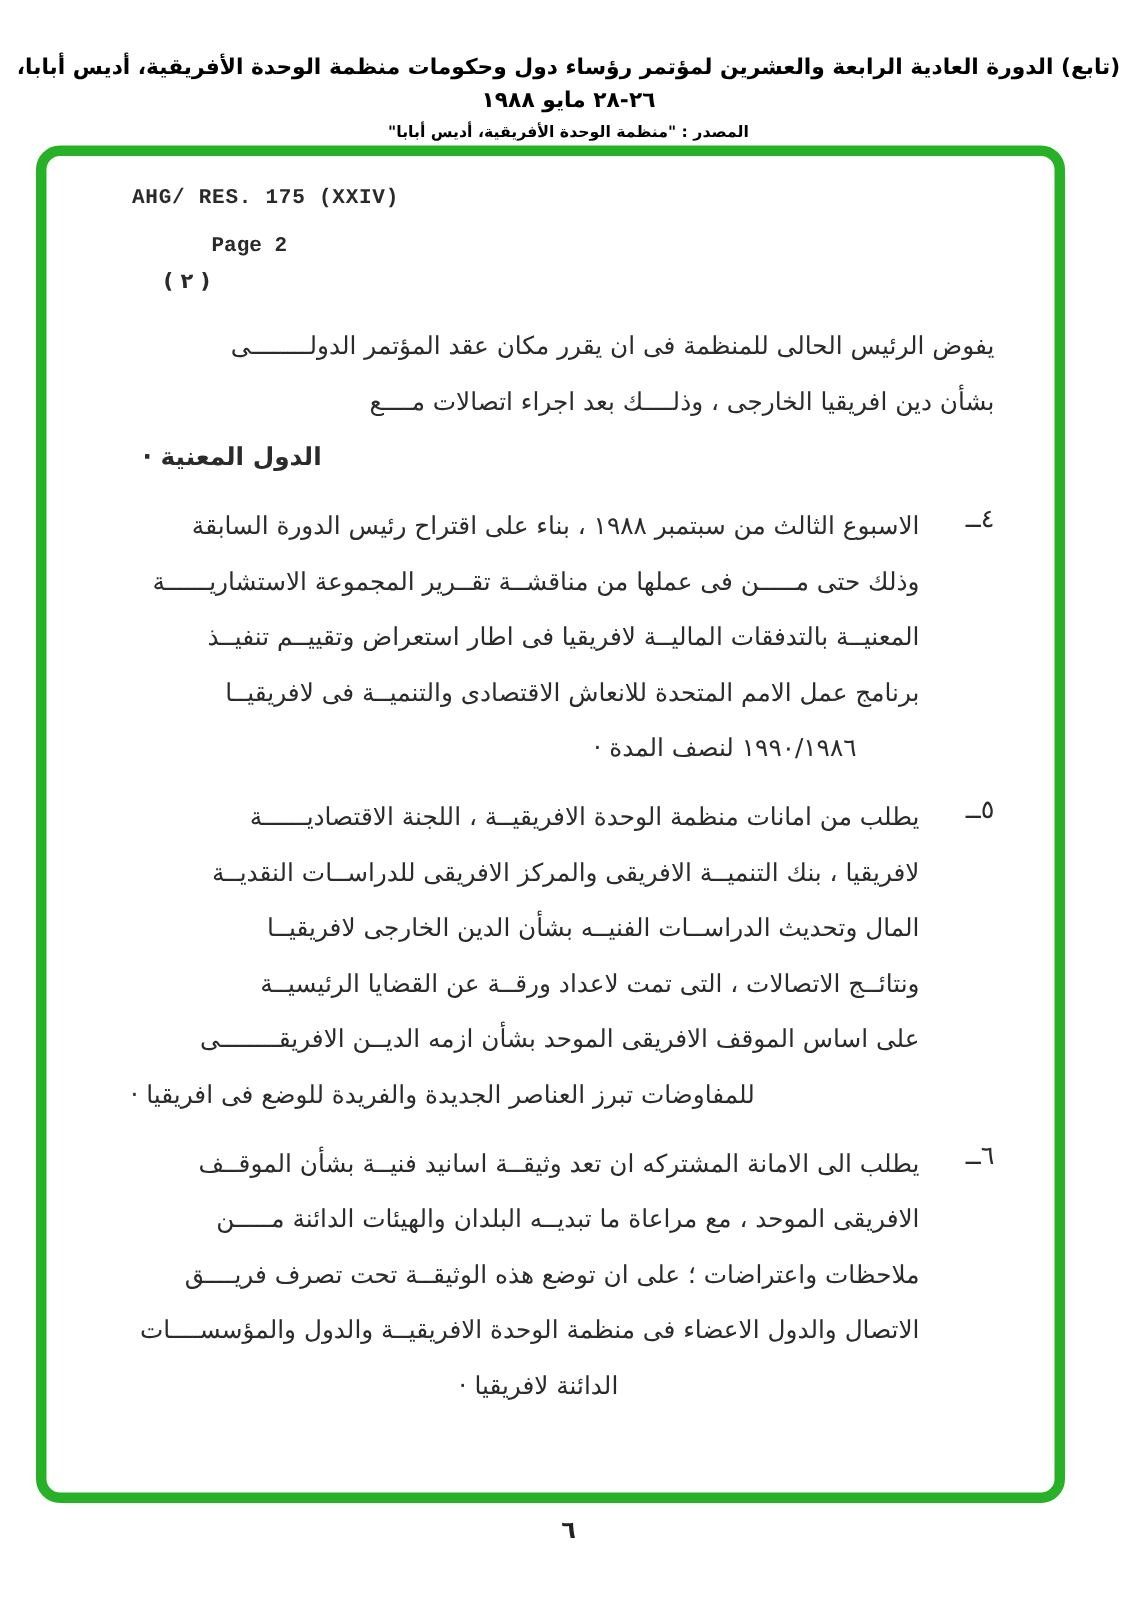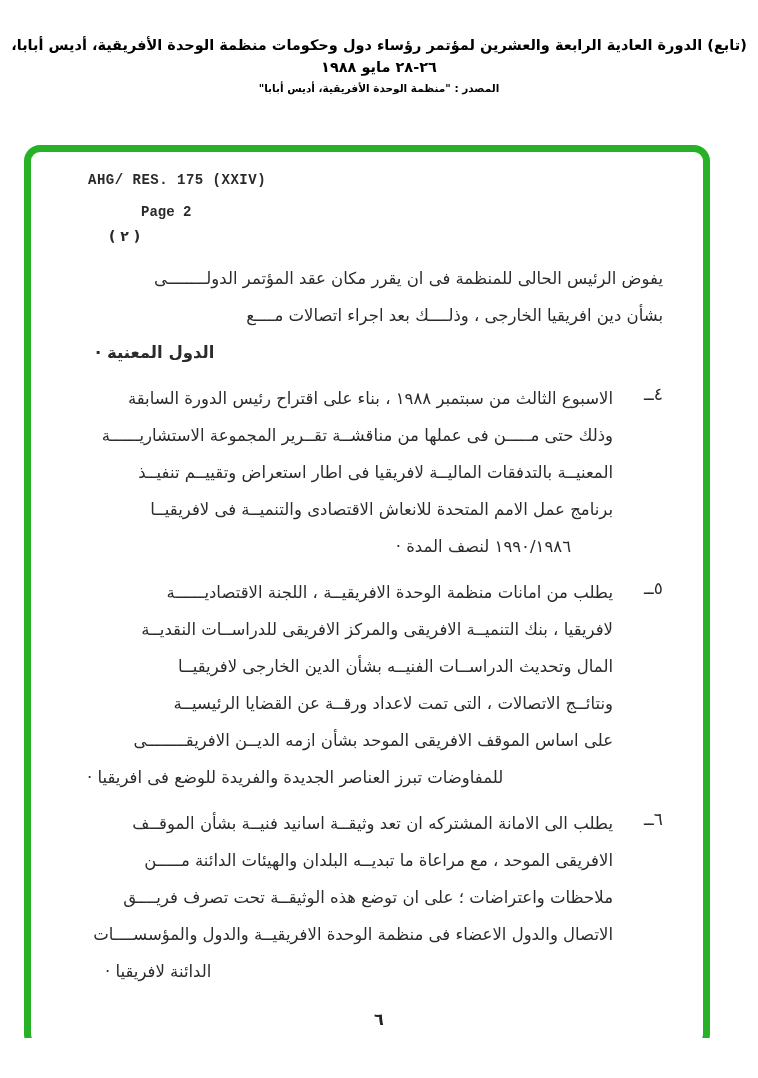--- a/index.html
+++ b/index.html
@@ -19,21 +19,20 @@
   .hdr-line1 { font-size:14.5px; font-weight:bold; letter-spacing:0; line-height:22px; }
   .hdr-line2 { font-size:10.5px; font-weight:bold; margin-top:4px; }
 
   
   .frame {
     position:absolute; left:24px; top:97px;
     width:686px; height:905px;
     border:7px solid #26b126;
     border-radius:16px;
     background:#ffffff;
-    margin-top:48px;
   }
   
   .doc-ref {
     position:absolute; left:57px; top:20px;
     font-family:"Liberation Mono","DejaVu Sans Mono",monospace;
     font-size:14px; font-weight:bold; color:#2a2a2a; letter-spacing:0.5px;
   }
   .doc-page {
     position:absolute; left:82px; top:52px;
     font-family:"Liberation Mono","DejaVu Sans Mono",monospace;
@@ -55,21 +54,21 @@
     font-size:17px; padding-top:4px; color:#2b2b2b;
   }
   .para-text { flex:1; min-width:0; }
   .pline {
     font-size:16.5px; line-height:37px; height:37px;
     text-align:right; white-space:nowrap;
   }
   .pline.align-left-1 { text-align:left; padding-left:30px;font-weight:bold; }  
   .pline.align-mid    { text-align:right; padding-right:42px; }
   .pline.align-left-2 { text-align:left; padding-left:22px; }
-  .pline.align-left-3 { text-align:left; padding-left:40px; }
+  .pline.align-left-3 { text-align:center; padding-left:40px; }
 
   
   .folio {
     position:absolute; top:1010px; left:0; right:0;
     text-align:center; font-size:16px; font-weight:bold; color:#222;
     direction:rtl;
   }
 </style>
 </head>
 <body>

